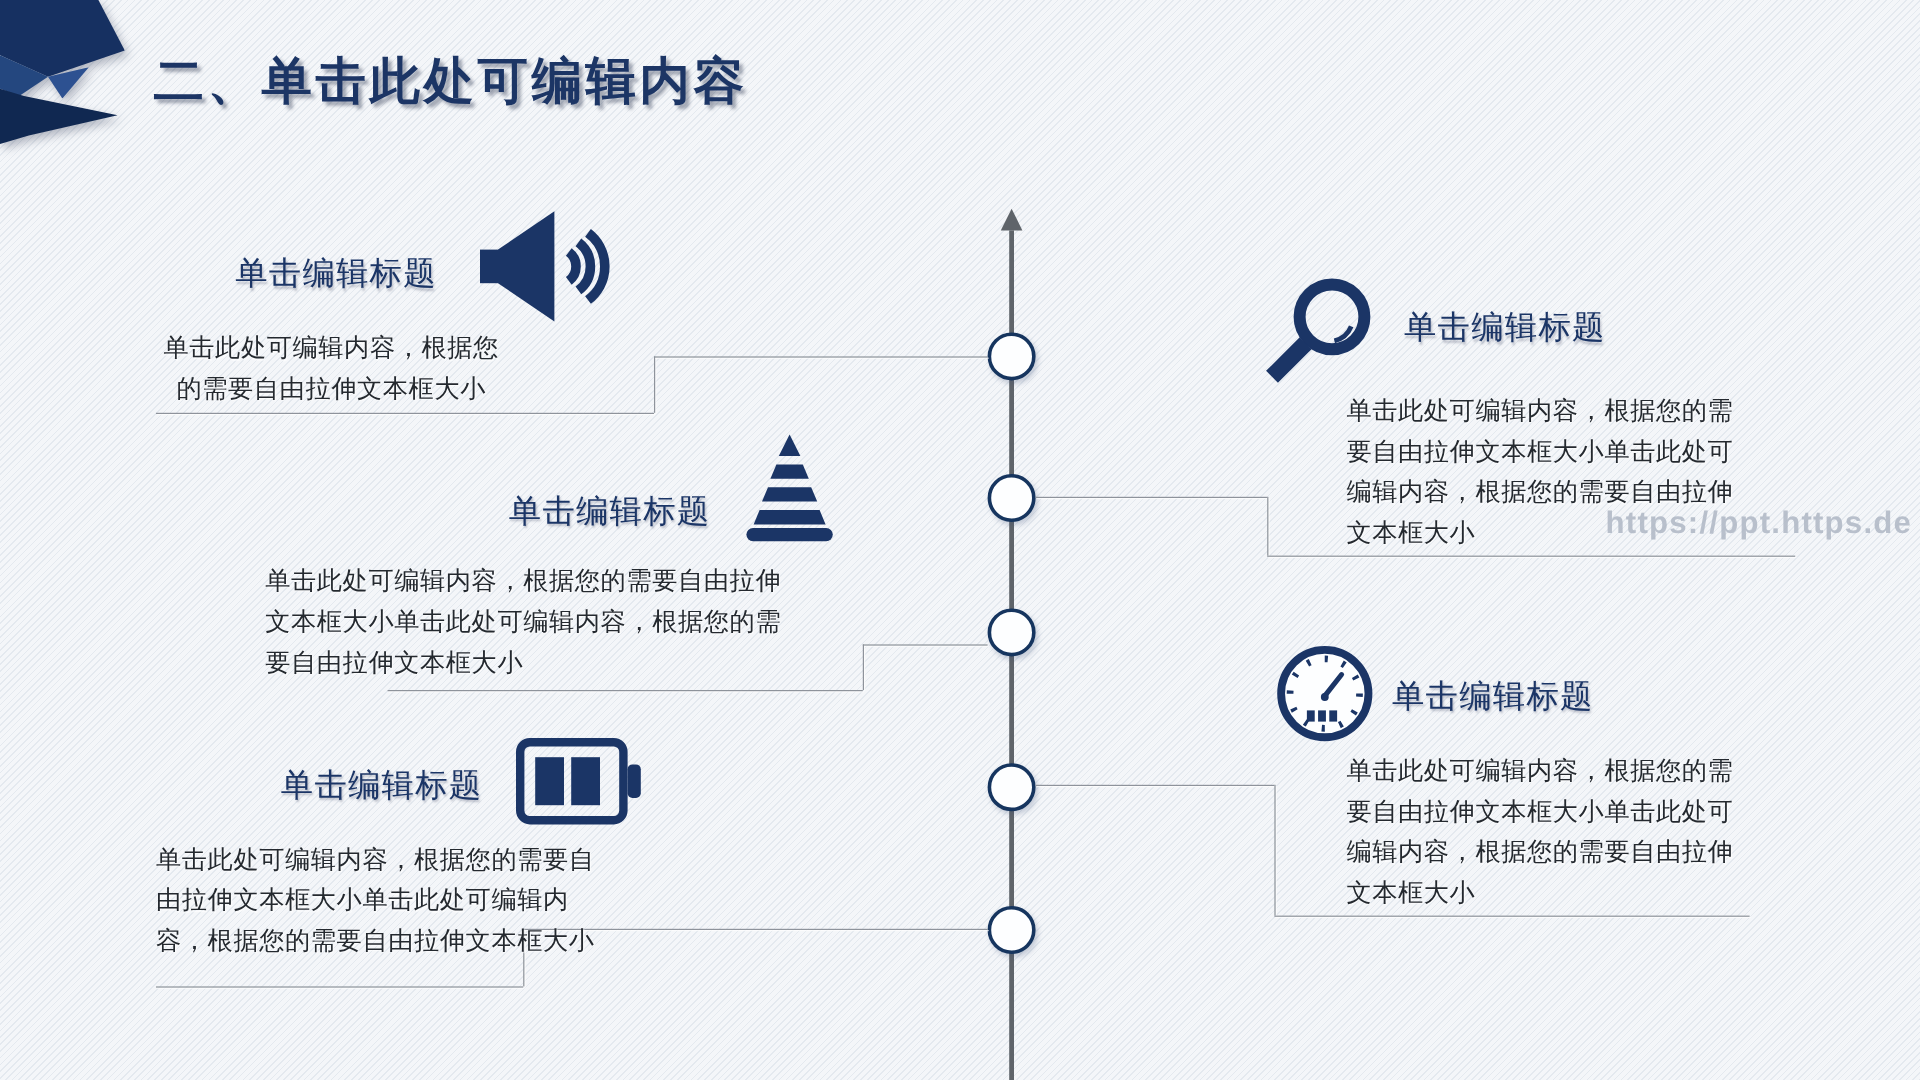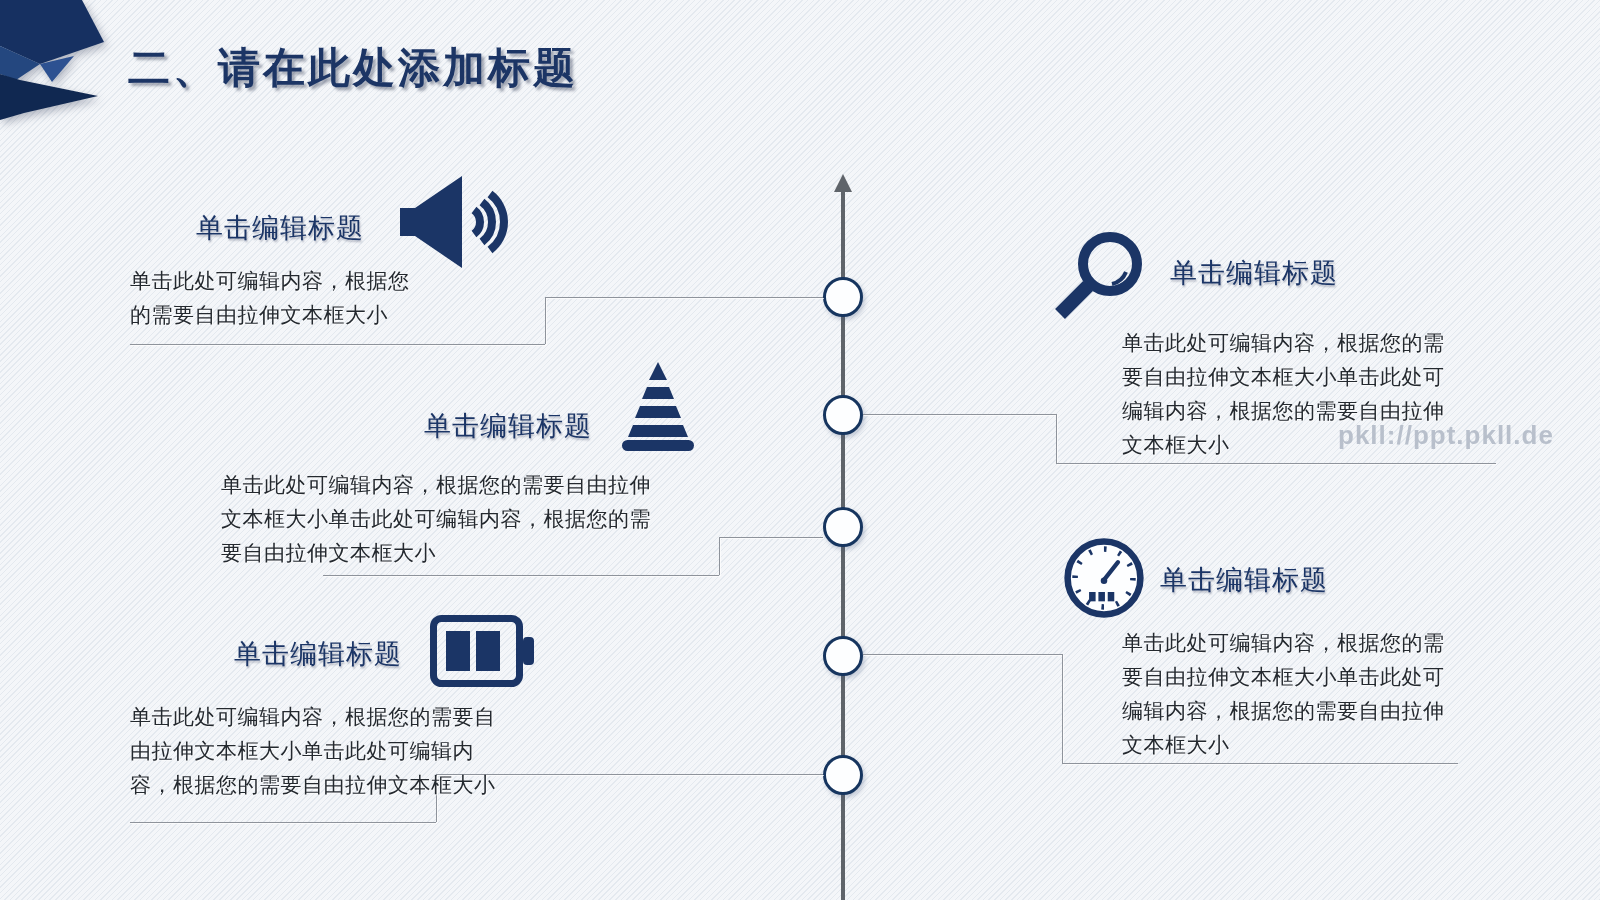--- a/index.html
+++ b/index.html
@@ -53,21 +53,21 @@
 
 <div id="slide">
 
   <div class="facet" style="filter:drop-shadow(3px 4px 4px rgba(30,40,70,.3));">
     <div class="facet" style="background:#163061;clip-path:polygon(0 0,82px 0,104px 42px,40px 64px,0 46px);"></div>
     <div class="facet" style="background:#24477f;clip-path:polygon(0 46px,40px 64px,16px 80px,0 74px);"></div>
     <div class="facet" style="background:#102851;clip-path:polygon(0 74px,20px 80px,98px 96px,24px 113px,0 120px);"></div>
     <div class="facet" style="background:#2d5191;clip-path:polygon(40px 64px,74px 56px,52px 82px);"></div>
   </div>
 
-  <div class="page-title">二、请在此处添加标题</div>
+  <div class="page-title">二、单击此处可编辑内容</div>
 
   <div class="tl-arrow"></div>
   <div class="tl-line"></div>
   <div class="node" style="top:277px;"></div>
   <div class="node" style="top:395px;"></div>
   <div class="node" style="top:507px;"></div>
   <div class="node" style="top:636px;"></div>
   <div class="node" style="top:755px;"></div>
 
   <div class="ln h" style="left:130px;top:344px;width:415px;"></div>
@@ -91,21 +91,21 @@
   <div class="ln h" style="left:1062px;top:763px;width:396px;"></div>
 
   <svg style="left:400px;top:172px;" width="105" height="100" viewBox="0 0 105 100">
     <rect class="nv" x="0" y="36" width="15" height="28"></rect>
     <polygon class="nv" points="15,36 62,4 62,96 15,64"></polygon>
     <path class="nvs" stroke-width="8" d="M 74 38 A 15 15 0 0 1 74 62"></path>
     <path class="nvs" stroke-width="8" d="M 82 30 A 25 25 0 0 1 82 70"></path>
     <path class="nvs" stroke-width="8" d="M 90 22 A 35 35 0 0 1 90 78"></path>
   </svg>
   <div class="blk-title" style="left:196px;top:210px;">单击编辑标题</div>
-  <div class="blk-body" style="left:130px;top:264px;width:292px;">单击此处可编辑内容，根据您的需要自由拉伸文本框大小</div>
+  <div class="blk-body" style="left:130px;top:274px;width:292px;text-align:center;">单击此处可编辑内容，根据您的需要自由拉伸文本框大小</div>
 
   <svg style="left:618px;top:362px;" width="80" height="92" viewBox="0 0 80 92">
     <polygon class="nv" points="40,0 49,18 31,18"></polygon>
     <polygon class="nv" points="29,25 51,25 56,37 24,37"></polygon>
     <polygon class="nv" points="22,44 58,44 63,56 17,56"></polygon>
     <polygon class="nv" points="15,63 65,63 70,75 10,75"></polygon>
     <rect class="nv" x="4" y="78" width="72" height="11" rx="5.5"></rect>
   </svg>
   <div class="blk-title" style="left:424px;top:408px;">单击编辑标题</div>
   <div class="blk-body" style="left:221px;top:468px;width:448px;">单击此处可编辑内容，根据您的需要自由拉伸文本框大小单击此处可编辑内容，根据您的需要自由拉伸文本框大小</div>
@@ -132,15 +132,15 @@
     <circle class="nvs" stroke-width="6" cx="45" cy="45" r="31" stroke-dasharray="2.8 13.4"></circle>
     <line class="nvs" stroke-width="4.5" stroke-linecap="round" x1="60" y1="28" x2="45" y2="47"></line>
     <circle class="nv" cx="45" cy="48" r="3.5"></circle>
     <rect class="nv" x="29" y="60" width="7" height="10"></rect>
     <rect class="nv" x="39" y="60" width="7" height="10"></rect>
     <rect class="nv" x="49" y="60" width="7" height="10"></rect>
   </svg>
   <div class="blk-title" style="left:1160px;top:562px;">单击编辑标题</div>
   <div class="blk-body" style="left:1122px;top:626px;width:338px;">单击此处可编辑内容，根据您的需要自由拉伸文本框大小单击此处可编辑内容，根据您的需要自由拉伸文本框大小</div>
 
-  <div class="watermark">pkll://ppt.pkll.de</div>
+  <div class="watermark">https://ppt.https.de</div>
 
 </div>
 
 </body></html>

